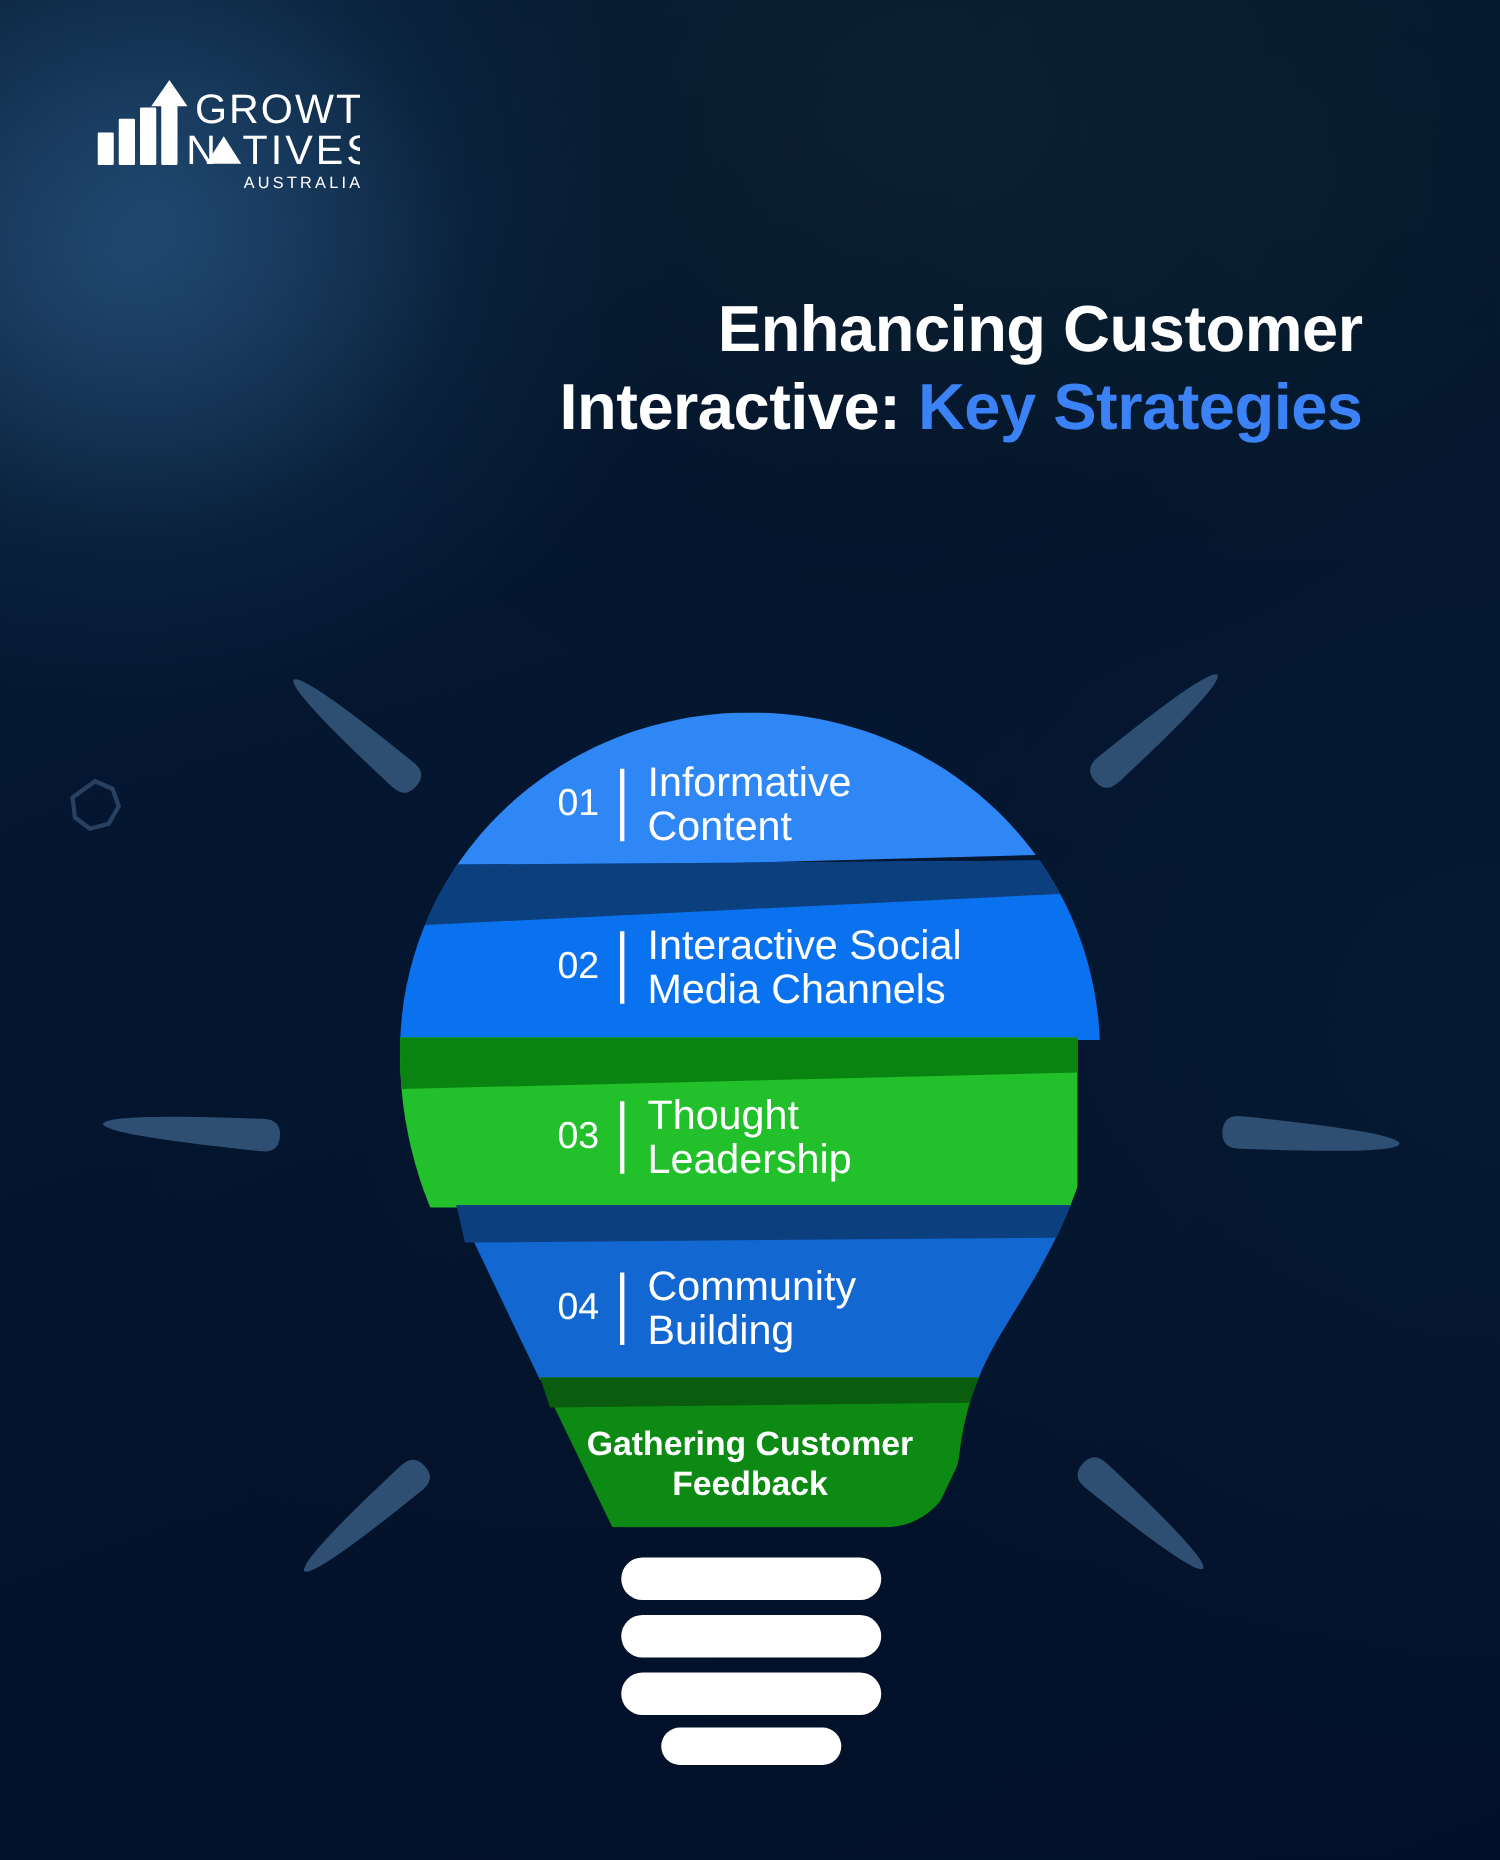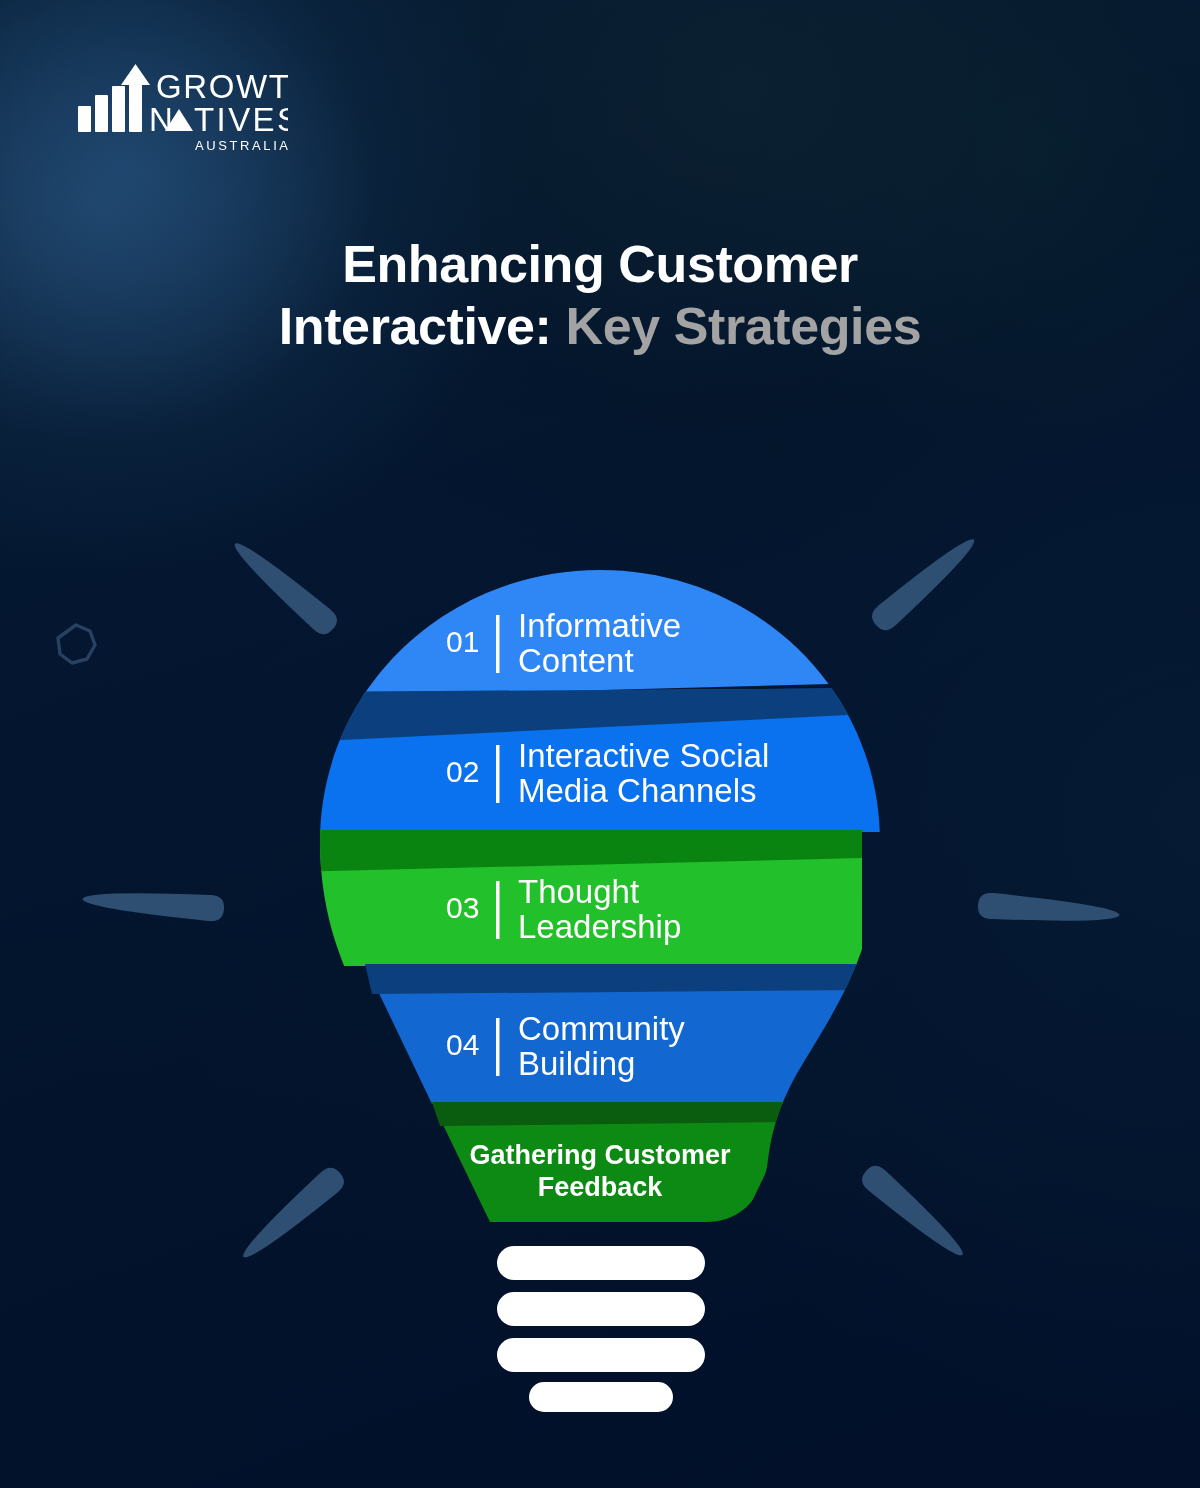--- a/index.html
+++ b/index.html
@@ -44,27 +44,27 @@
   .rays { position:absolute; inset:0; }
   .ray { position:absolute; transform-origin:0 50%; }
   .ray svg { display:block; overflow:visible; }
 
   
   .logo { position:absolute; left:78px; top:62px; width:210px; height:100px; }
   .logo svg { display:block; }
 
   .title {
     position:absolute; left:0; right:0; top:234px;
-    text-align:center;
+    text-align:right;
     font-size:52px; font-weight:700; line-height:1.19;
     letter-spacing:-0.4px;
     color:#ffffff;
     padding:0 110px;
   }
-  .title .accent { color:#a3a3a3; }
+  .title .accent { color:#3b82f6; }
 
   
   .bulb { position:absolute; left:0; top:0; width:1020px; height:1488px; }
   .bulb svg { display:block; }
 
   .band-num {
     font-size:30px; font-weight:400; fill:#ffffff;
     font-family:"Liberation Sans", sans-serif;
   }
   .band-label {

